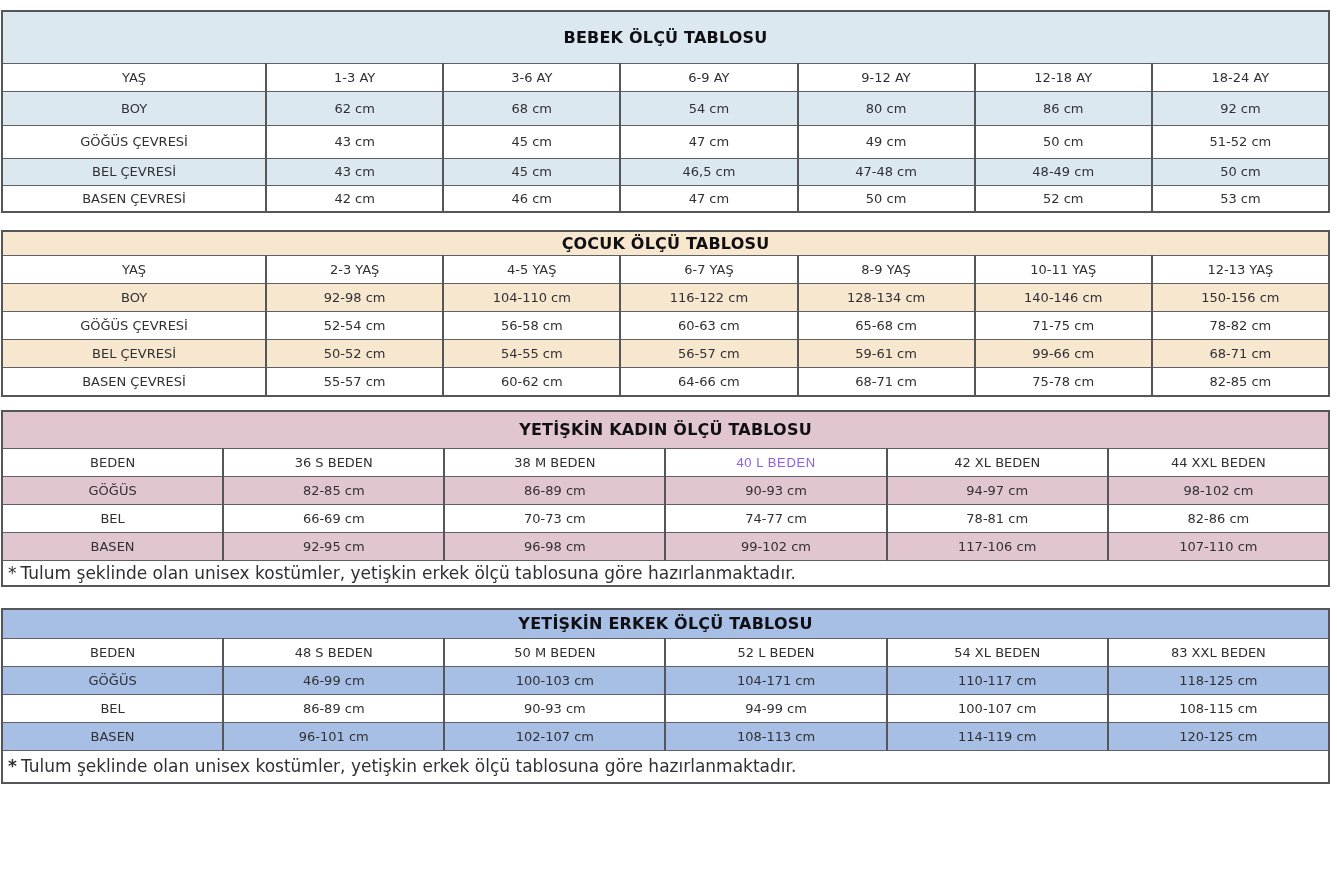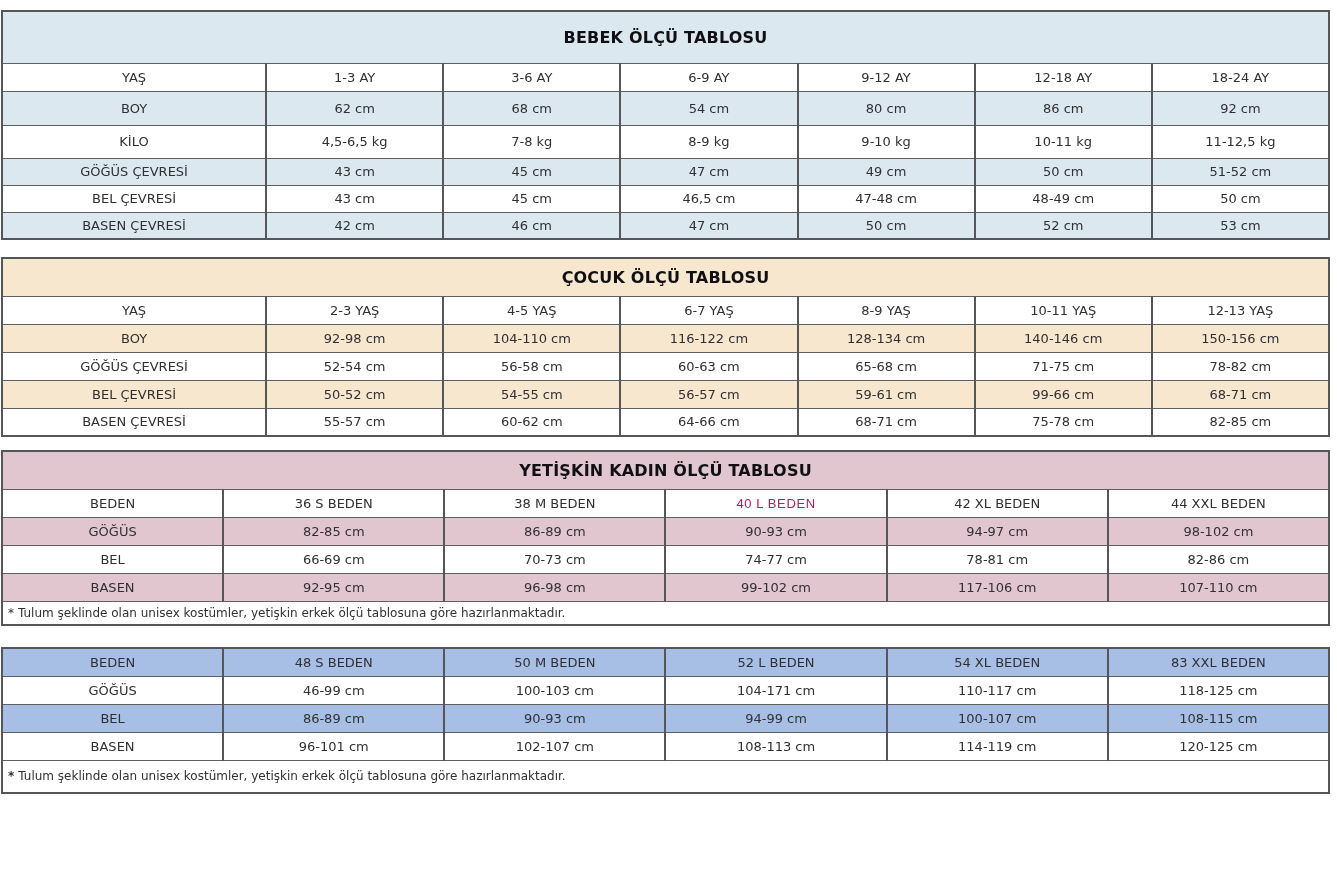--- a/index.html
+++ b/index.html
@@ -42,21 +42,21 @@
   table.size-table tr.title-row td {
     background: var(--accent);
     font-weight: bold;
     font-size: 16px;
     color: #101014;
     letter-spacing: 0.2px;
   }
   table.size-table tr.footnote-row td {
     background: #ffffff;
     text-align: left;
-    font-size: 12px;
+    font-size: 17px;
     padding-left: 5px;
     white-space: normal;
     margin-top: 8px;
   }
   
   col.label-col-wide { width: 19.9%; }
   col.value-col-6 { width: 13.35%; }
   col.equal-col-6 { width: 16.666%; }
 
   
@@ -65,37 +65,37 @@
   .t3 { --accent: #e1c6d0; }
   .t4 { --accent: #a8bfe5; }
 
   .t1 td { height: 27px; }
   .t1 tr.title-row td { height: 52px; }
   .t1 tr:nth-child(2) td { height: 28px; }
   .t1 tr:nth-child(3) td { height: 34px; }
   .t1 tr:nth-child(4) td { height: 33px; }
 
   .t2 td { height: 28px; }
-  .t2 tr.title-row td { height: 38px; }
+  .t2 tr.title-row td { height: 24px; }
 
   .t3 td { height: 28px; }
   .t3 tr.title-row td { height: 38px; }
   .t3 tr.footnote-row td { height: 24px; }
 
   .t4 td { height: 28px; }
   .t4 tr.title-row td { height: 29px; }
   .t4 tr.footnote-row td { height: 33px; }
 
   .gap-a { height: 17px; }
   .gap-b { height: 13px; }
   .gap-c { height: 21px; }
 
   
   td.light-cell {
-    color: #be185d;
+    color: #8b5cf6;
     font-family: "Liberation Sans", sans-serif;
     letter-spacing: 0.6px;
   }
   .fn-marker { padding-right: 4px; }
   .t4 .fn-marker { font-weight: bold; }
 </style>
 </head>
 <body>
 
 <div class="page">
@@ -126,29 +126,20 @@
         <tr>
           <td>BOY</td>
           <td>62 cm</td>
           <td>68 cm</td>
           <td>54 cm</td>
           <td>80 cm</td>
           <td>86 cm</td>
           <td>92 cm</td>
         </tr>
         <tr>
-          <td>KİLO</td>
-          <td>4,5-6,5 kg</td>
-          <td>7-8 kg</td>
-          <td>8-9 kg</td>
-          <td>9-10 kg</td>
-          <td>10-11 kg</td>
-          <td>11-12,5 kg</td>
-        </tr>
-        <tr>
           <td>GÖĞÜS ÇEVRESİ</td>
           <td>43 cm</td>
           <td>45 cm</td>
           <td>47 cm</td>
           <td>49 cm</td>
           <td>50 cm</td>
           <td>51-52 cm</td>
         </tr>
         <tr>
           <td>BEL ÇEVRESİ</td>
@@ -293,20 +284,23 @@
   <table class="size-table t4">
     <colgroup>
       <col class="equal-col-6">
         <col class="equal-col-6">
         <col class="equal-col-6">
       <col class="equal-col-6">
         <col class="equal-col-6">
         <col class="equal-col-6">
     </colgroup>
     <tbody>
+        <tr class="title-row">
+          <td colspan="6">YETİŞKİN ERKEK ÖLÇÜ TABLOSU</td>
+        </tr>
         <tr>
           <td>BEDEN</td>
           <td>48 S BEDEN</td>
           <td>50 M BEDEN</td>
           <td>52 L BEDEN</td>
           <td>54 XL BEDEN</td>
           <td>83 XXL BEDEN</td>
         </tr>
         <tr>
           <td>GÖĞÜS</td>

